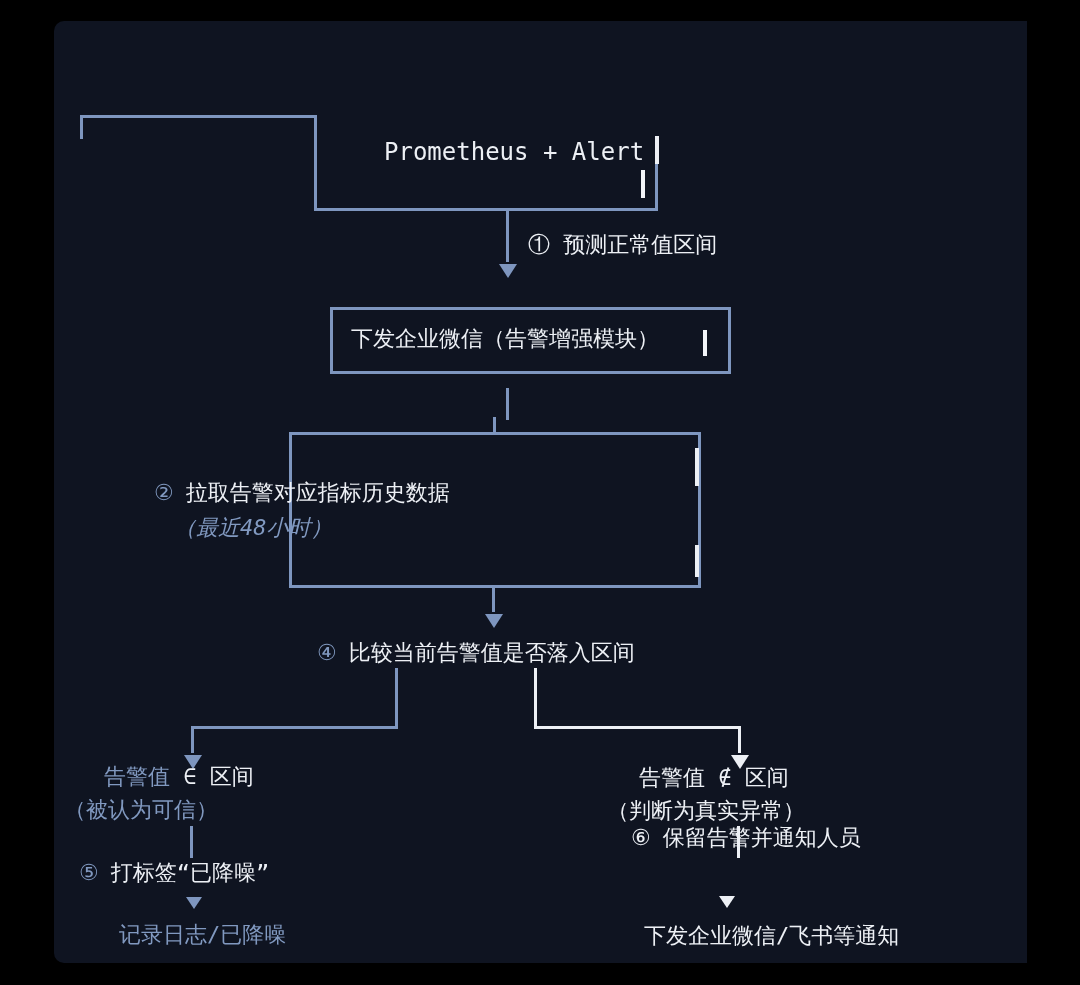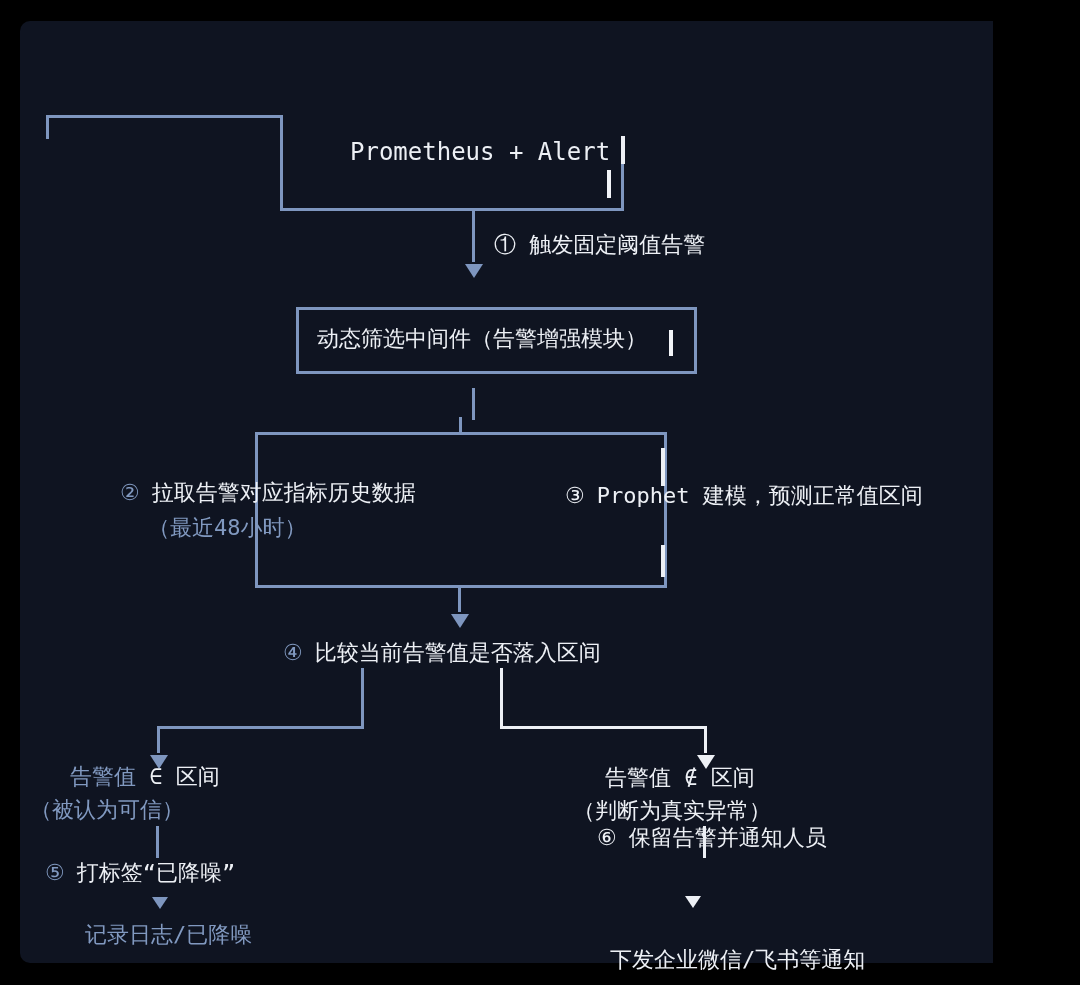--- a/index.html
+++ b/index.html
@@ -1,17 +1,17 @@
 <!DOCTYPE html>
 <html><head>
 <meta charset="utf-8">
 <style>
   html,body{margin:0;padding:0;background:#000;}
   .stage{position:relative;width:993px;height:985px;background:#000;overflow:hidden;
-         font-family:"DejaVu Sans Mono","DejaVu Serif",monospace;}
+         font-family:"DejaVu Sans Mono","DejaVu Serif",monospace;margin-left:34px;}
   .window{position:absolute;left:20px;top:21px;width:1042px;height:942px;
           background:#0f1421;border-radius:10px;}
   .tl{position:absolute;top:47px;width:20px;height:20px;border-radius:50%;}
   .tl.red{left:43px;}  .tl.yellow{left:73px;} .tl.green{left:103px;}
 
   
   .ln{position:absolute;}
   .blue{background:#7e96bf;}
   .white{background:#edf0f5;}
   .tri{position:absolute;width:0;height:0;border-left:9px solid transparent;
@@ -40,41 +40,38 @@
   <div class="ln blue" style="left:46px;top:115px;width:237px;height:3px;"></div>
   <div class="ln blue" style="left:280px;top:115px;width:3px;height:96px;"></div>
   <div class="ln blue" style="left:280px;top:208px;width:344px;height:3px;"></div>
   <div class="ln blue" style="left:621px;top:162px;width:3px;height:49px;"></div>
   <div class="ln white" style="left:621px;top:136px;width:4px;height:28px;"></div>
   <div class="caret" style="left:607px;top:170px;height:28px;"></div>
   <div class="txt title-txt" style="left:350px;top:136px;">Prometheus + Alert</div>
 
   <div class="ln blue" style="left:472px;top:211px;width:3px;height:51px;"></div>
   <div class="tri" style="left:465px;top:264px;"></div>
-  <div class="txt" style="left:494px;top:230px;">① 触发固定阈值告警</div>
+  <div class="txt" style="left:494px;top:230px;">① 预测正常值区间</div>
 
   <div class="ln" style="left:296px;top:307px;width:395px;height:61px;border:3px solid #7e96bf;"></div>
-  <div class="txt" style="left:317px;top:324px;">动态筛选中间件（告警增强模块）</div>
+  <div class="txt" style="left:317px;top:324px;">下发企业微信（告警增强模块）</div>
   <div class="caret" style="left:669px;top:330px;height:26px;"></div>
 
   <div class="ln blue" style="left:472px;top:388px;width:3px;height:32px;"></div>
   <div class="ln blue" style="left:459px;top:417px;width:3px;height:16px;"></div>
 
   <div class="ln" style="left:255px;top:432px;width:406px;height:150px;border:3px solid #7e96bf;"></div>
   <div class="ln white" style="left:661px;top:448px;width:4px;height:38px;"></div>
   <div class="ln white" style="left:661px;top:545px;width:4px;height:32px;"></div>
 
   <div class="txt" style="left:120px;top:478px;">
     <span class="num b">②</span><span>拉取告警对应指标历史数据</span>
   </div>
-  <div class="txt b" style="left:148px;top:513px;">（最近48小时）</div>
+  <div class="txt b" style="left:140px;top:513px;font-style:italic;">（最近48小时）</div>
 
-  <div class="txt" style="left:565px;top:481px;">
-    <span class="num">③</span><span>Prophet 建模，预测正常值区间</span>
-  </div>
 
   <div class="ln blue" style="left:458px;top:588px;width:3px;height:24px;"></div>
   <div class="tri" style="left:451px;top:614px;"></div>
 
   <div class="txt" style="left:283px;top:638px;">
     <span class="num b">④</span><span>比较当前告警值是否落入区间</span>
   </div>
 
   <div class="ln blue" style="left:361px;top:668px;width:3px;height:61px;"></div>
   <div class="ln blue" style="left:157px;top:726px;width:207px;height:3px;"></div>
@@ -97,14 +94,14 @@
   <div class="tri sm" style="left:152px;top:897px;"></div>
   <div class="txt b" style="left:85px;top:920px;">记录日志/已降噪</div>
 
   <div class="txt" style="left:573px;top:796px;">（判断为真实异常）</div>
   <div class="txt" style="left:605px;top:763px;">告警值 ∉ 区间</div>
   <div class="ln white" style="left:703px;top:826px;width:3px;height:32px;"></div>
   <div class="txt" style="left:597px;top:823px;">
     <span class="num">⑥</span><span>保留告警并通知人员</span>
   </div>
   <div class="tri sm wh" style="left:685px;top:896px;"></div>
-  <div class="txt" style="left:610px;top:945px;">下发企业微信/飞书等通知</div>
+  <div class="txt" style="left:610px;top:921px;">下发企业微信/飞书等通知</div>
 </div>
 
 </body></html>

